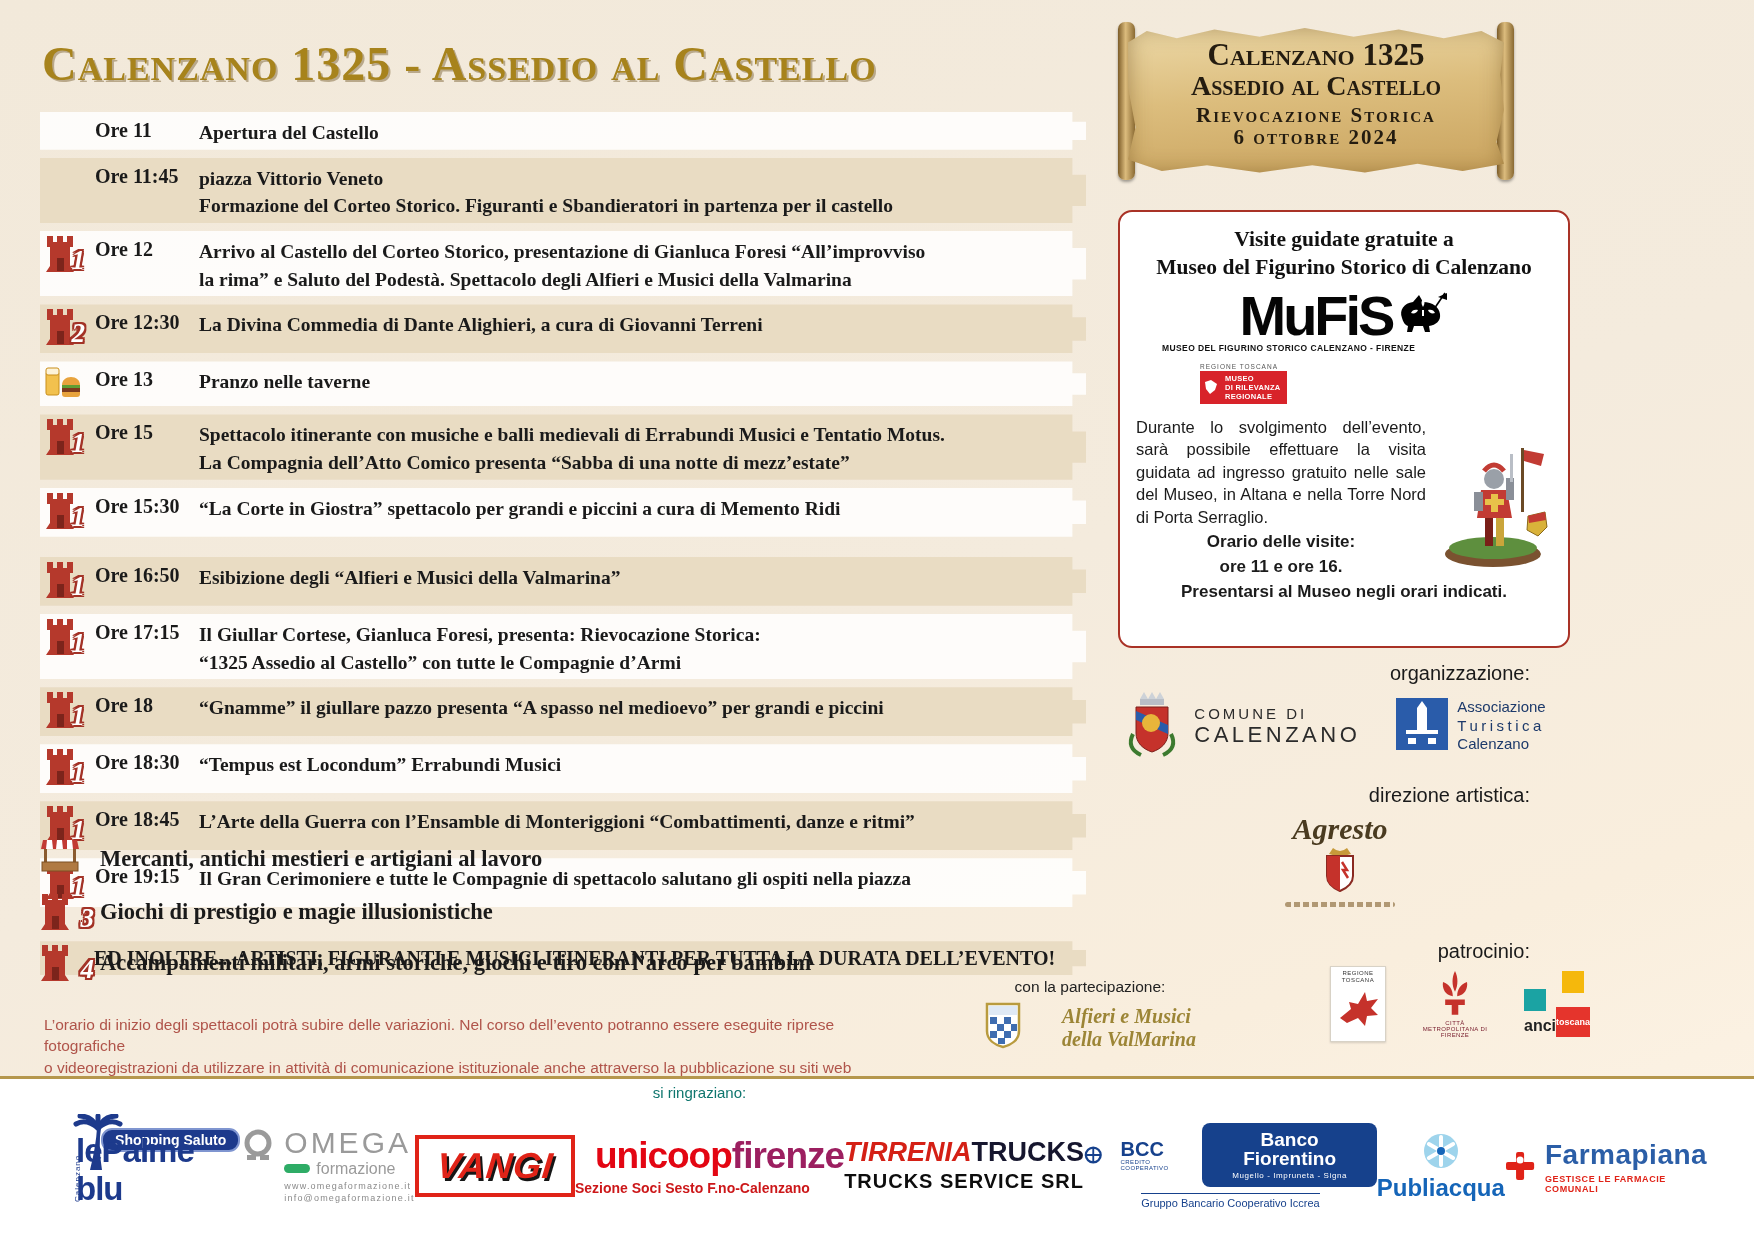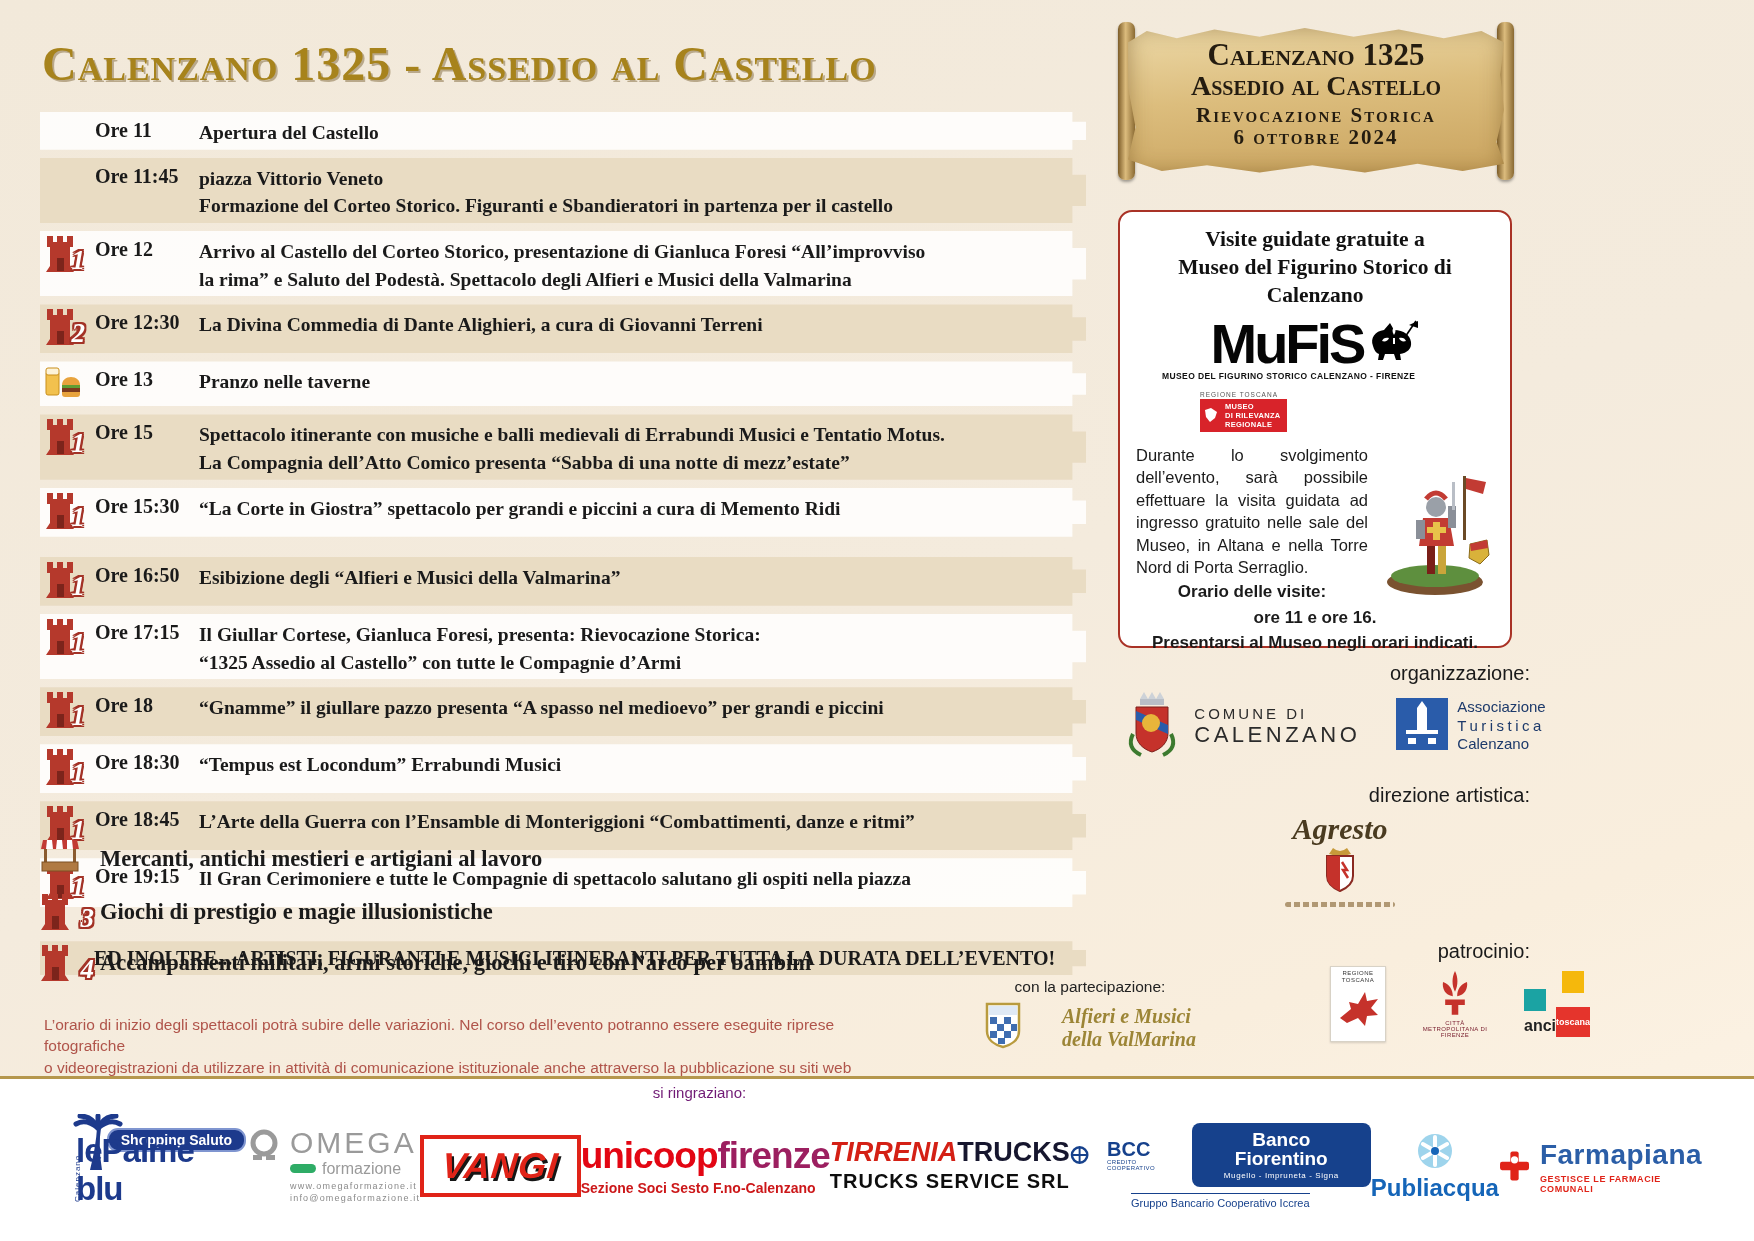--- a/index.html
+++ b/index.html
@@ -50,21 +50,21 @@
   .extra .eicon{width:44px;flex:none;position:relative;}
   
   .disclaimer{position:absolute;left:44px;top:1014px;width:820px;
     font-family:"Liberation Sans",sans-serif;font-size:15.5px;line-height:1.38;color:#b0544a;}
   
   .participation{position:absolute;left:960px;top:978px;width:260px;text-align:center;}
   .participation .plabel{font-family:"Liberation Sans",sans-serif;font-size:15.5px;color:#222;}
   .alfieri{margin-top:6px;display:flex;justify-content:center;align-items:center;gap:8px;}
   .alfieri .atext{text-align:left;font:italic bold 20px "Liberation Serif",serif;color:#9c8536;line-height:1.15;margin-left:32px;}
   
-  .panel{position:absolute;left:1118px;top:210px;width:394px;height:438px;box-sizing:border-box;
+  .panel{position:absolute;left:1118px;top:210px;width:452px;height:438px;box-sizing:border-box;
     background:#fff;border:2.5px solid #a93226;border-radius:14px;padding:14px 16px 10px;}
   .panel-title{font-size:21.5px;font-weight:bold;text-align:center;line-height:1.3;color:#111;}
   .mufis-row{margin-top:8px;display:flex;justify-content:center;align-items:flex-end;gap:2px;}
   .mufis-text{font-family:"Liberation Sans",sans-serif;font-weight:900;font-size:56px;line-height:.85;letter-spacing:-3px;color:#050505;}
   .mufis-caption{margin:3px 0 0 26px;font-family:"Liberation Sans",sans-serif;font-size:8.5px;font-weight:bold;letter-spacing:.4px;color:#111;}
   .badge{margin:10px 0 0 64px;width:130px;}
   .badge .breg{font-family:"Liberation Sans",sans-serif;font-size:6.5px;letter-spacing:1px;color:#555;margin-bottom:1px;}
   .badge .bbox{display:flex;align-items:stretch;}
   .badge .bsq{width:22px;background:#d8232a;display:flex;align-items:center;justify-content:center;}
   .badge .btxt{background:#d8232a;color:#fff;font-family:"Liberation Sans",sans-serif;
@@ -95,21 +95,21 @@
   .anci{position:relative;width:66px;height:66px;}
   .anci .sq-y{position:absolute;right:6px;top:0;width:22px;height:22px;background:#f5b80c;}
   .anci .sq-t{position:absolute;left:0;top:18px;width:22px;height:22px;background:#1ba3a3;}
   .anci .sq-r{position:absolute;right:0;bottom:0;width:34px;height:30px;background:#e5342c;display:flex;align-items:center;justify-content:center;}
   .anci .t-anci{position:absolute;left:0;bottom:2px;font-family:"Liberation Sans",sans-serif;font-weight:bold;font-size:16px;color:#222;}
   .anci .t-tos{font-family:"Liberation Sans",sans-serif;font-weight:bold;font-size:9px;color:#fff;}
   
   .gold-rule{position:absolute;left:0;top:1076px;width:1754px;height:3px;background:#b5974d;}
   .bottom-white{position:absolute;left:0;top:1079px;width:1754px;height:162px;background:#ffffff;}
   .thanks{position:absolute;left:0;top:1084px;width:1399px;text-align:center;
-    font-family:"Liberation Sans",sans-serif;font-size:15px;color:#701a75;}
+    font-family:"Liberation Sans",sans-serif;font-size:15px;color:#0f766e;}
   .sponsors{position:absolute;left:42px;top:1106px;width:1670px;height:120px;
     display:flex;align-items:center;justify-content:space-between;font-family:"Liberation Sans",sans-serif;}
   .sp{display:flex;flex-direction:column;align-items:center;justify-content:center;}
   
   .palme{position:relative;width:210px;height:104px;}
   .palme .badge-sc{position:absolute;right:0;top:14px;background:#1d3a8c;color:#fff;font-weight:bold;font-size:14px;
     padding:2px 12px;border-radius:11px;border:2px solid #7f95d0;}
   .palme .pname{position:absolute;left:34px;bottom:10px;font-weight:bold;font-size:33px;color:#1d3a8c;letter-spacing:-1px;}
   .palme .pside{position:absolute;left:40px;bottom:16px;transform:rotate(-90deg);transform-origin:left bottom;
     font-size:8px;color:#1d3a8c;letter-spacing:1px;}
@@ -119,21 +119,21 @@
   .omega .ocol{display:flex;flex-direction:column;}
   .omega .oname{font-size:30px;color:#9a9a9a;letter-spacing:3px;line-height:1;}
   .omega .osub{font-size:16px;color:#9a9a9a;display:flex;align-items:center;gap:6px;margin-top:2px;}
   .omega .opill{display:inline-block;width:26px;height:9px;border-radius:5px;background:#2eac66;}
   .omega .ourl{font-size:9px;color:#8a8a8a;letter-spacing:1.2px;margin-top:2px;line-height:1.35;}
   
   .vangi{border:4px solid #e02318;background:#fff;padding:6px 18px;}
   .vangi .vname{font-style:italic;font-weight:900;font-size:36px;color:#e02318;letter-spacing:1px;
     text-shadow:2.5px 2.5px 0 #161616;transform:skewX(-6deg);}
   
-  .unicoop .uline{font-weight:bold;font-size:37px;letter-spacing:-1px;line-height:1;}
+  .unicoop .uline{font-weight:bold;font-size:37px;letter-spacing:-1px;line-height:1;padding-left:20px;}
   .unicoop .u1{color:#e30613;}
   .unicoop .u2{color:#9c1f60;}
   .unicoop .usub{margin-top:6px;font-weight:bold;font-size:14px;color:#cc1719;align-self:flex-start;}
   
   .tirrenia .tline{font-weight:900;font-size:27px;line-height:1;}
   .tirrenia .t1{color:#d42015;font-style:italic;}
   .tirrenia .t2{color:#16162e;}
   .tirrenia .tsub{font-weight:900;font-size:20px;color:#0d0d0d;letter-spacing:1px;margin-top:4px;}
   
   .bcc .brow{display:flex;align-items:center;gap:8px;}

